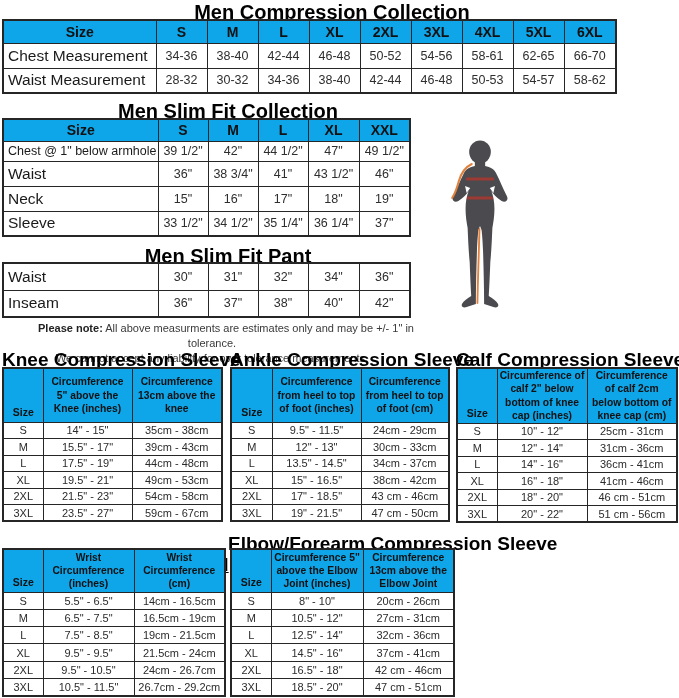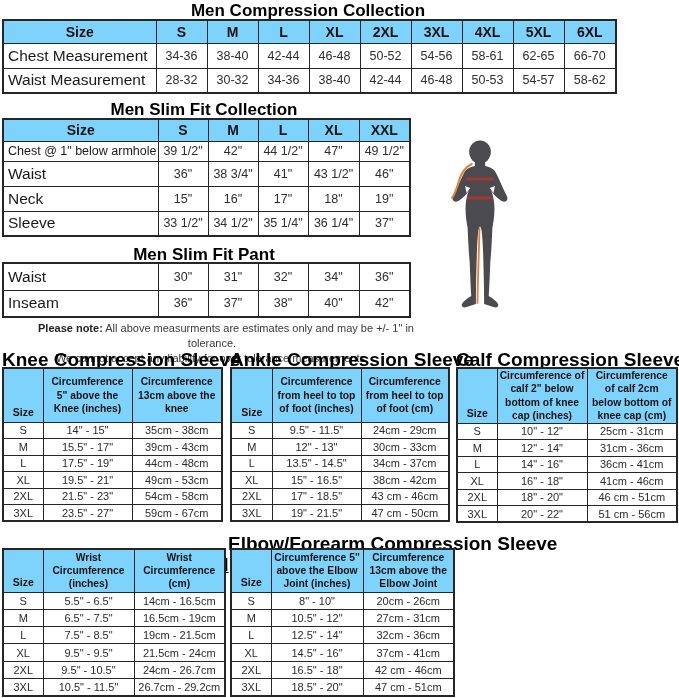--- a/index.html
+++ b/index.html
@@ -1,24 +1,24 @@
 <!DOCTYPE html>
 <html><head>
 <meta charset="utf-8">
 <style>
   html,body{margin:0;padding:0;background:#fff;}
   .page{position:relative;width:679px;height:698px;background:#ffffff;
         font-family:"Liberation Sans",sans-serif;color:#1c1c1c;overflow:hidden;}
   .title{position:absolute;text-align:center;font-weight:bold;color:#000;white-space:nowrap;}
-  .title-lg{font-size:17px;}
+  .title-lg{font-size:20px;margin-left:24px;}
   .title-sm{font-size:19px;}
   table{position:absolute;border-collapse:collapse;table-layout:fixed;
         border:2px solid #262626;background:#fff;}
   th,td{border:1px solid #262626;padding:0;overflow:hidden;}
-  th{background:#7dd3fc;font-weight:bold;color:#111;}
+  th{background:#0ea5e9;font-weight:bold;color:#111;}
   
   .main th{font-size:14px;text-align:center;}
   .main td.lbl{font-size:15.5px;text-align:left;padding-left:4px;color:#1a1a1a;margin-top:32px;}
   .main td.val{font-size:12.5px;text-align:center;color:#2e2e2e;}
   .t1 tbody tr{height:25px;}
   .t1 tbody tr.hdr{height:23px;}
   .t2 tbody tr{height:25px;}
   .t2 tbody tr.hdr{height:22px;}
   .t2 tbody tr:nth-child(2){height:20px;}
   .t2 tbody tr:nth-child(2) td.lbl{font-size:12.5px;}

